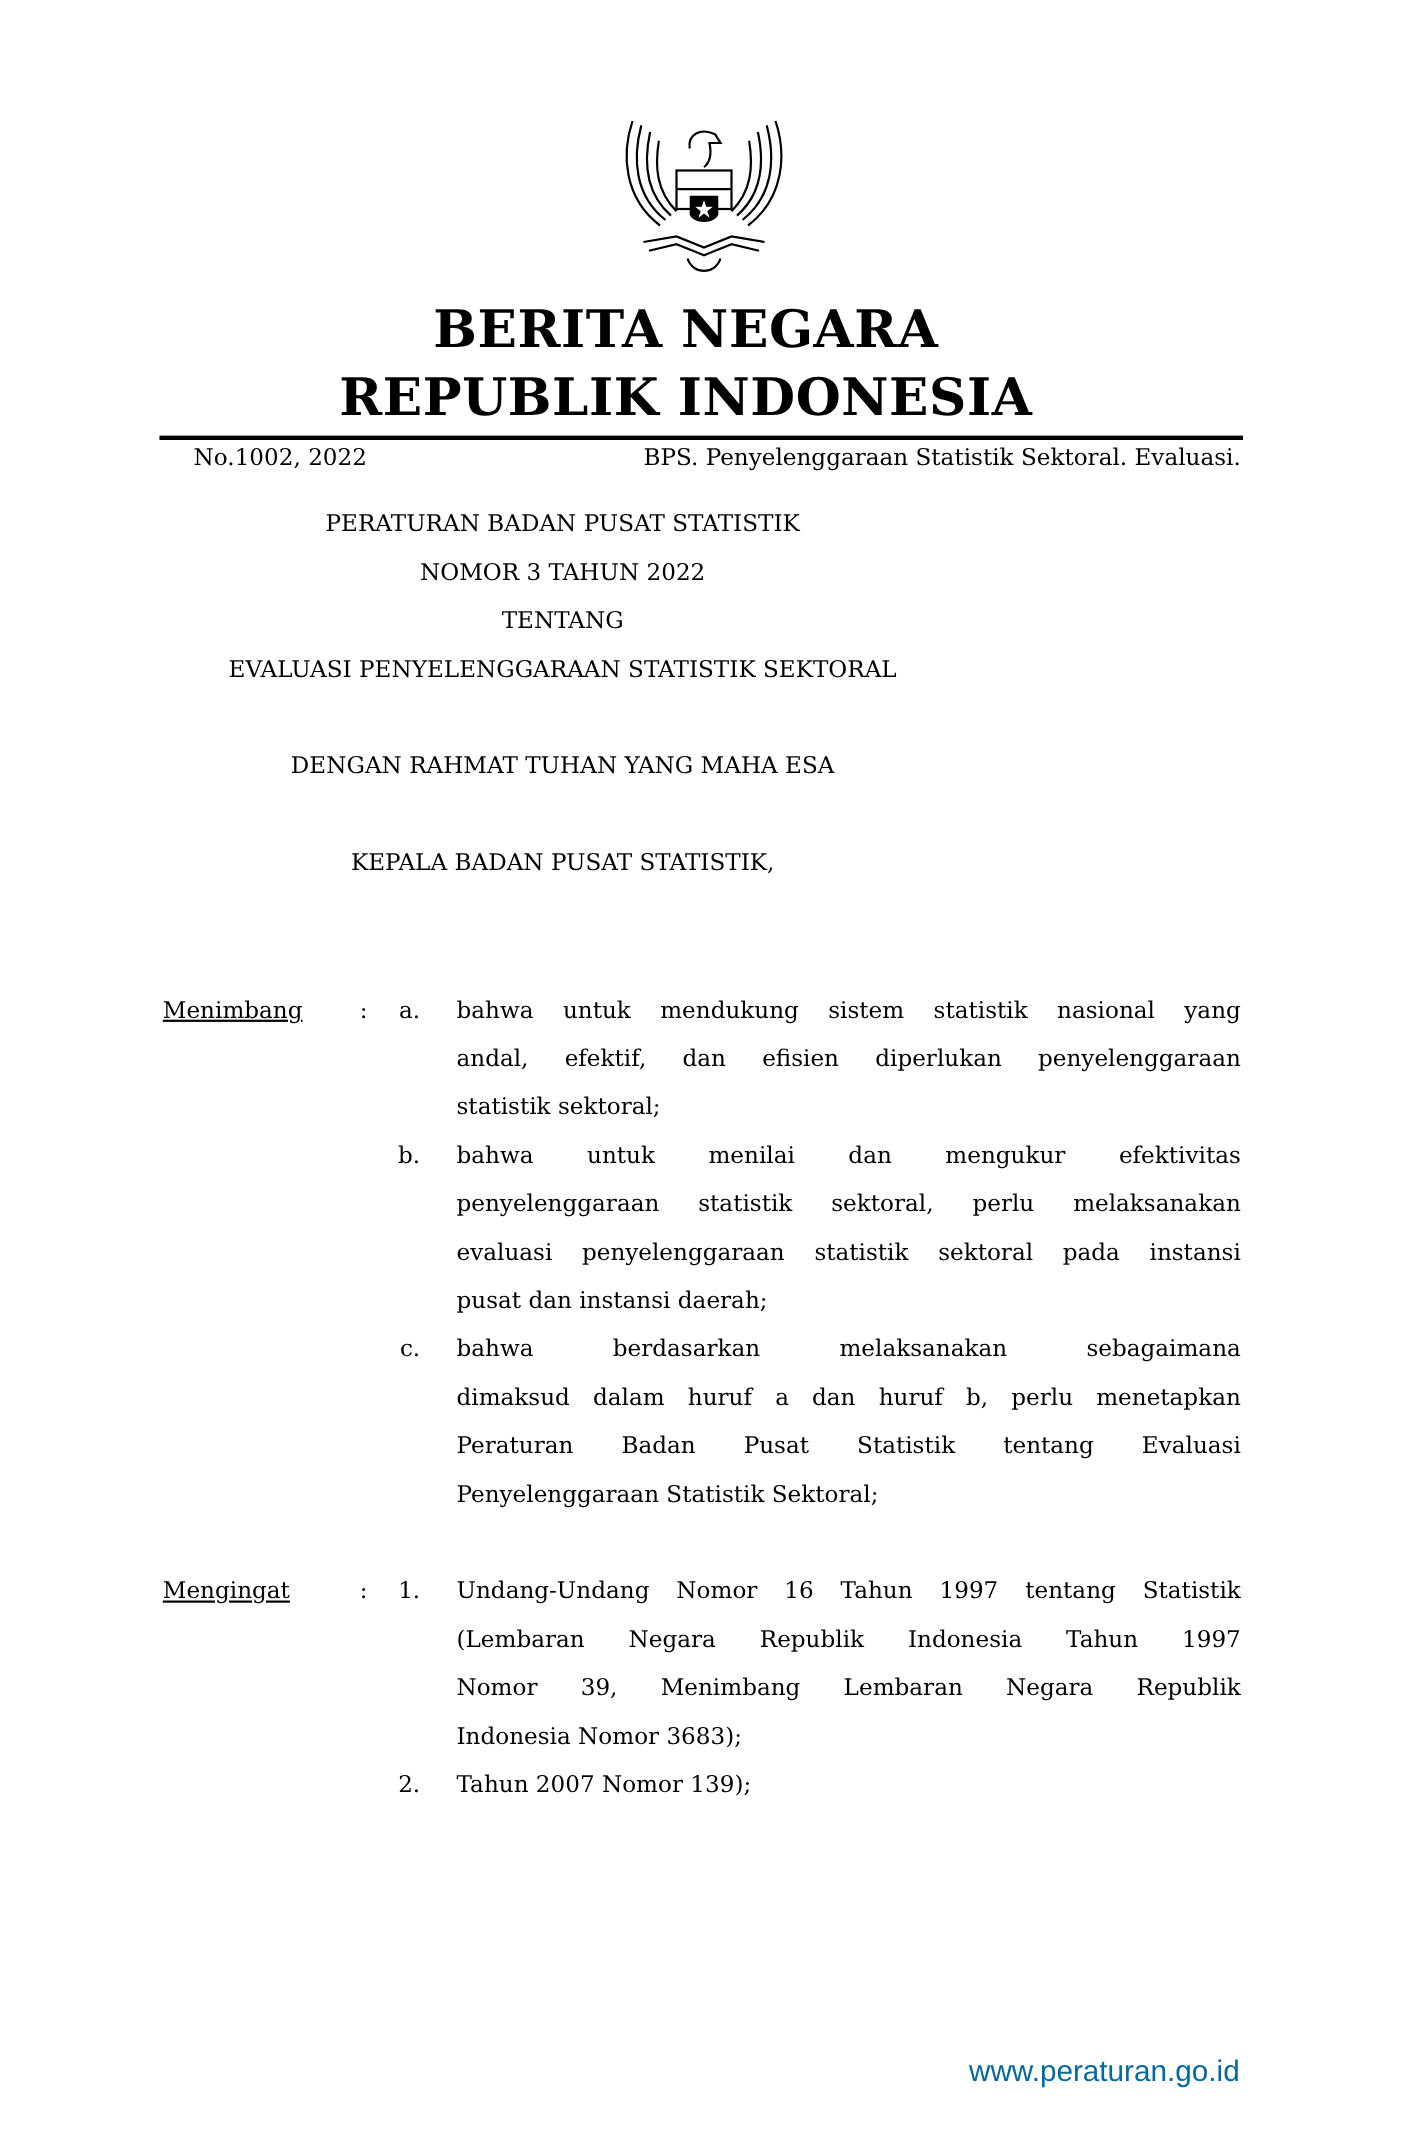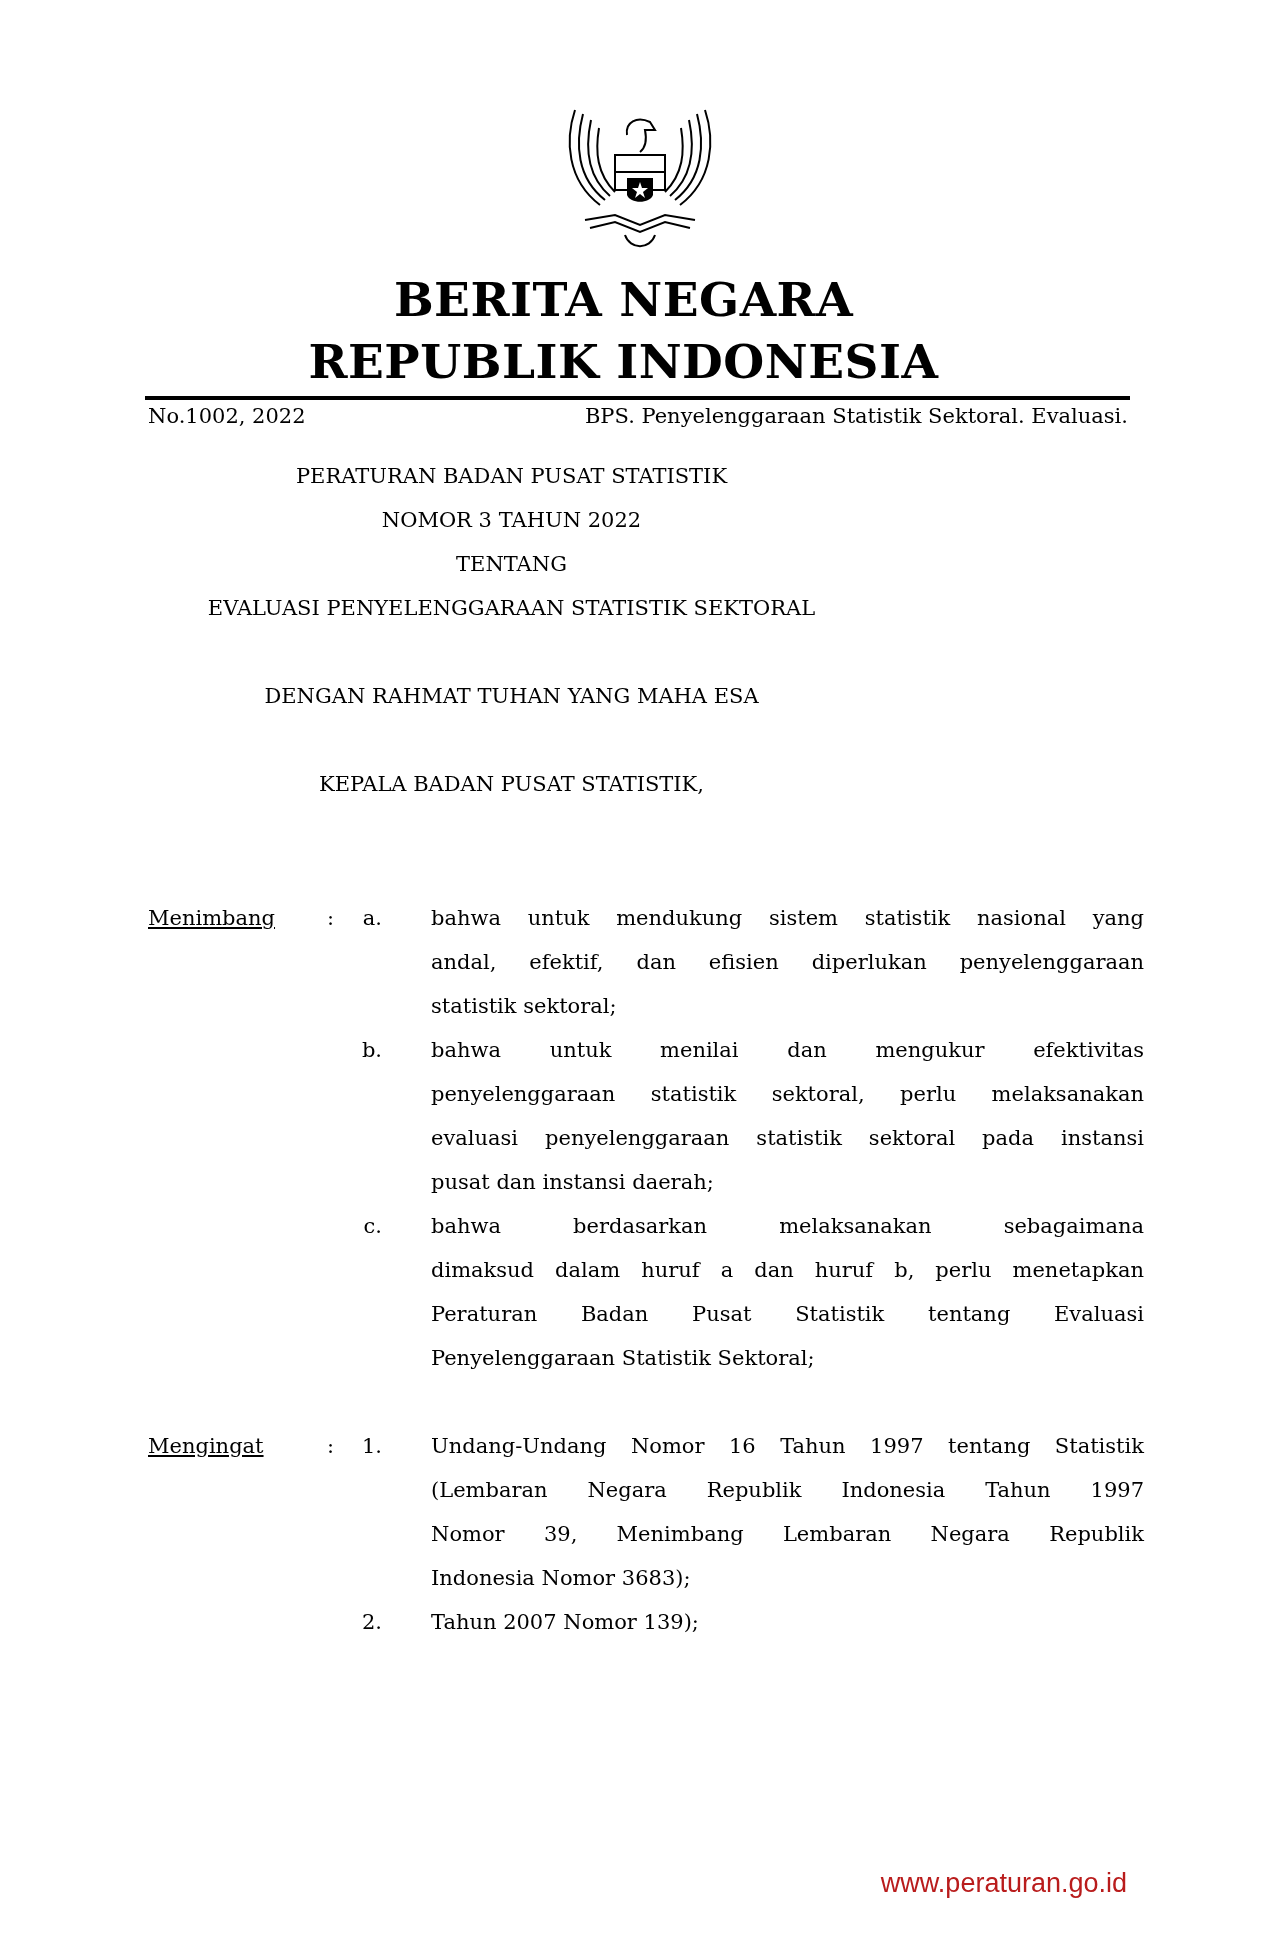--- a/index.html
+++ b/index.html
@@ -4,33 +4,33 @@
 <style>
   html, body { margin: 0; padding: 0; background: #ffffff; }
   body { width: 1275px; height: 1950px; position: relative; overflow: hidden;
          font-family: "DejaVu Serif", "Liberation Serif", serif; color: #000; }
   .emblem { position: absolute; left: 555px; top: 100px; width: 170px; height: 160px; }
   .title { position: absolute; left: 0; width: 1247px; text-align: center;
            font-family: "DejaVu Serif", serif; font-weight: bold; font-size: 47px; letter-spacing: 0.5px; }
   .t1 { top: 272px; }
   .t2 { top: 334px; }
   .rule { position: absolute; left: 145px; width: 985px; top: 396px; height: 4px; background: #000; }
-  .meta { position: absolute; top: 404px; font-size: 21px; font-family: "DejaVu Serif", serif; }
+  .meta { position: absolute; top: 404px; font-size: 21px; font-family: "DejaVu Serif", serif; margin-left: 28px; }
   .meta-left { left: 148px; }
   .meta-right { right: 147px; }
   .center { position: absolute; left: 0; width: 1023px; text-align: center; font-size: 21px; }
   .row { position: absolute; font-size: 21px; }
   .lbl { left: 148px; text-decoration: underline; }
   .colon { left: 327px; }
   .mark { left: 352px; width: 30px; text-align: right; }
-  .text { position: absolute; left: 415px; width: 713px; font-size: 21px; line-height: 44px; text-align: justify; margin-left: 16px; }
+  .text { position: absolute; left: 415px; width: 713px; font-size: 21px; line-height: 44px; text-align: justify; }
   .text .ln { display: block; text-align: justify; text-align-last: justify; height: 44px; }
   .text .ln.last { text-align-last: left; }
   .footer { position: absolute; right: 148px; top: 1868px; font-family: "Liberation Sans", sans-serif;
-            font-size: 27px; color: #b91c1c; }
+            font-size: 27px; color: #0369a1; }
 </style>
 </head>
 <body>
 
 <div class="emblem">
   <svg width="170" height="160" viewBox="0 0 170 160">
     <g fill="none" stroke="#000" stroke-width="2">
 
       <path d="M20 10 C10 40, 12 80, 45 105"></path>
       <path d="M28 14 C20 44, 22 78, 50 100"></path>

